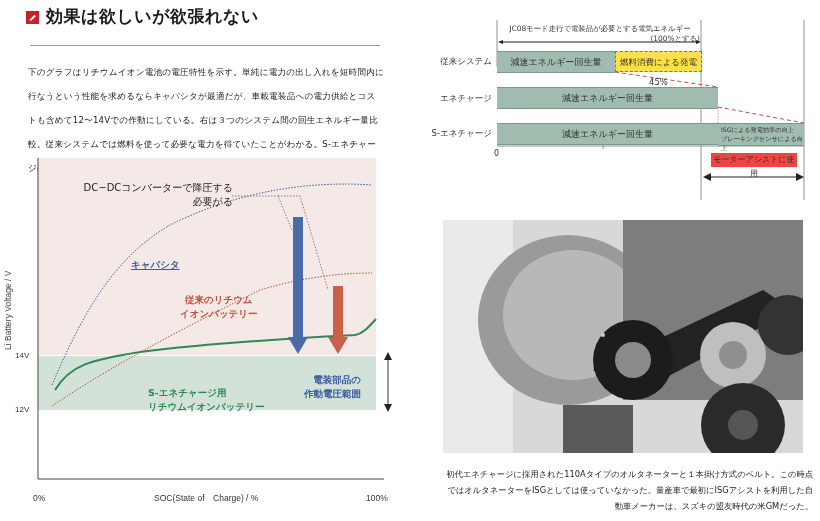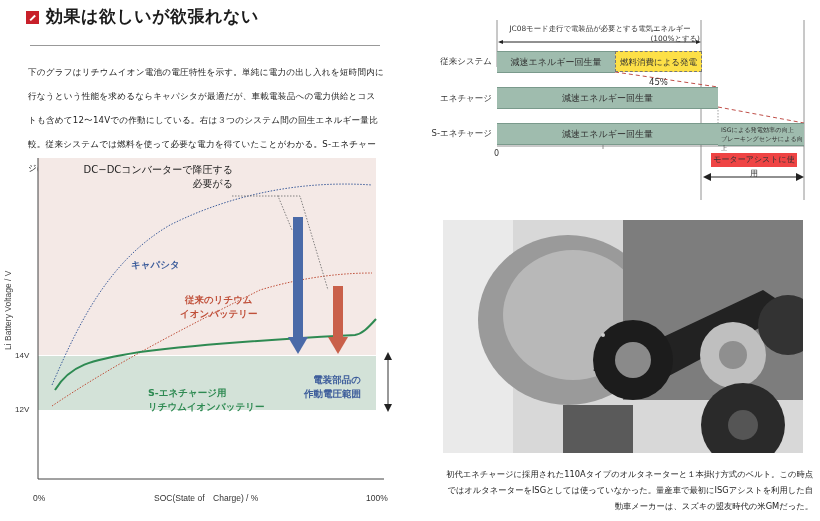--- a/index.html
+++ b/index.html
@@ -71,25 +71,25 @@
     <polygon points="288,187 308,187 298,204" fill="#4a6aa8"></polygon>
 
     <rect x="333" y="136" width="10" height="51" fill="#c9604a"></rect>
     <polygon points="328,187 348,187 338,204" fill="#c9604a"></polygon>
 
     <line x1="388" y1="208" x2="388" y2="256" stroke="#333" stroke-width="1"></line>
     <polygon points="384,210 392,210 388,202" fill="#222"></polygon>
     <polygon points="384,254 392,254 388,262" fill="#222"></polygon>
   </svg>
 
-  <div class="abs lbl" style="left:73px; top:13px; font-weight:normal; font-size:10px; text-align:right; width:160px; line-height:14px; color:#222;">
+  <div class="abs lbl" style="left:73px; top:31px; font-weight:normal; font-size:10px; text-align:right; width:160px; line-height:14px; color:#222;">
     <div>DC−DCコンバーターで降圧する</div>
     <div>必要がる</div>
   </div>
-  <div class="abs lbl" style="left:131px; top:108px; color:#3d5d9b;">キャパシタ</div>
+  <div class="abs lbl" style="left:131px; top:108px; color:#3d5d9b;text-decoration:underline;">キャパシタ</div>
   <div class="abs lbl" style="left:180px; top:143px; color:#c0503a; text-align:center;font-family:Liberation Serif, serif;">
     <div>従来のリチウム</div>
     <div>イオンバッテリー</div>
   </div>
   <div class="abs lbl" style="left:148px; top:236px; color:#2e8a52;">
     <div>S-エネチャージ用</div>
     <div>リチウムイオンバッテリー</div>
   </div>
   <div class="abs lbl" style="left:293px; top:223px; color:#3d5d9b; text-align:right; width:68px;">
     <div>電装部品の</div>

